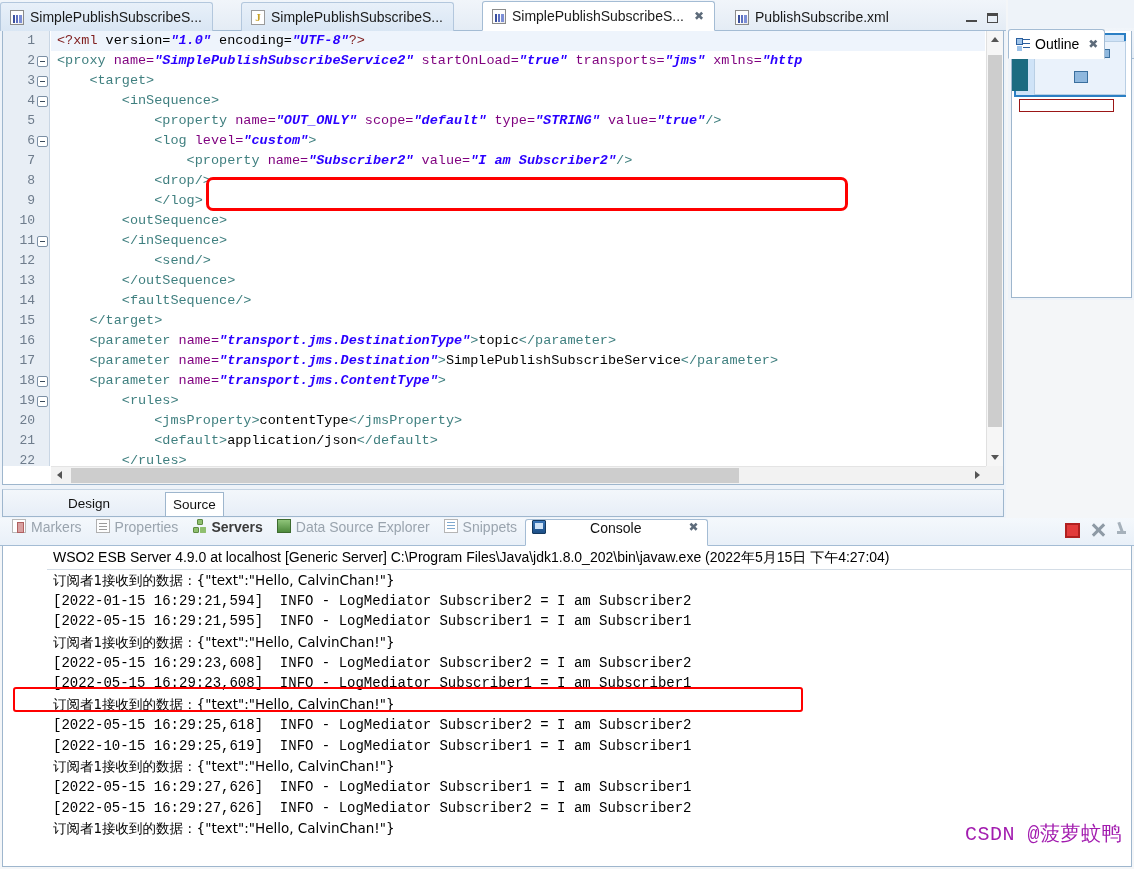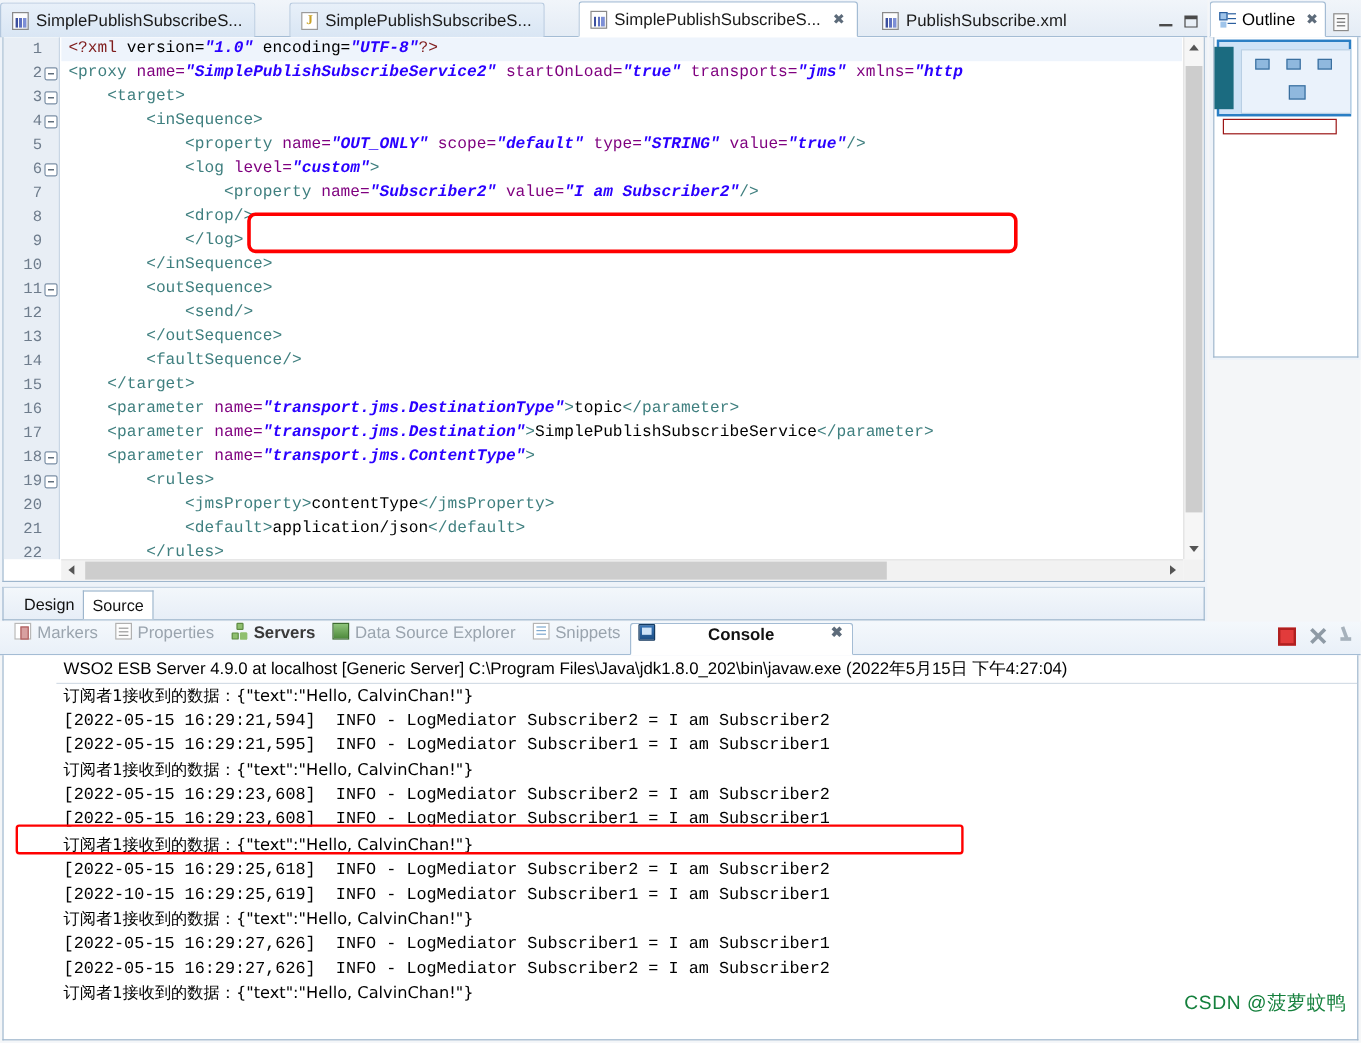--- a/index.html
+++ b/index.html
@@ -147,36 +147,37 @@
 
   
   #ds-tabs {
     position: absolute; left: 2px; bottom: 1px; height: 28px; width: 1002px;
     background: linear-gradient(to bottom,#f3f7fb,#e7eef7);
     border: 1px solid #9eb6cd; border-top: 1px solid #c4d3e2;
     display: flex; align-items: stretch; padding-left: 10px;
   }
   .dstab {
     display: flex; align-items: center; padding: 0 7px; font-size: 13.5px;
-    color: #111; background: transparent;
+    color: #111; background: transparent; margin-left: 48px;
   }
   .dstab.sel {
     background: #ffffff; border: 1px solid #9eb6cd; border-bottom: none;
     margin-top: 2px;
   }
 
   
   #outline {
     position: absolute; left: 1008px; top: 0; width: 126px; height: 300px;
     background: #eef3f9;
   }
   #outline-tabbar {
     height: 31px; display: flex; align-items: flex-end;
     background: linear-gradient(to bottom,#f1f5fa,#e4ecf5);
     border-bottom: 1px solid #a4bcd4;
+    margin-top: 28px;
   }
   #outline-tab {
     display: flex; align-items: center; gap: 5px; height: 30px;
     padding: 0 6px 0 7px; background: #fff; border: 1px solid #a4bcd4;
     border-bottom: 1px solid #fff; font-size: 14px;
     border-top-left-radius: 3px; border-top-right-radius: 3px;
     position: relative; top: 1px; z-index: 2;
   }
   .ico-outline { width: 14px; height: 13px; position: relative; flex:none; }
   .ico-outline::before {
@@ -228,21 +229,21 @@
     position: relative; height: 28px; display: flex; align-items: flex-end;
     padding-left: 6px; border-bottom: 1px solid #a4bcd4;
     background: linear-gradient(to bottom,#f4f8fc,#e9f0f8);
   }
   .ctab {
     display: flex; align-items: flex-start; gap: 5px; height: 26px;
     padding: 0 8px 0 6px; font-size: 14px; color: #9aa4ae; white-space: nowrap;
   }
   .ctab.bold { color: #3a3a3a; font-weight: bold; }
   .ctab.active {
-    color: #111; font-weight: bold; background: #fff;
+    color: #111; font-weight: normal; background: #fff;
     border: 1px solid #a4bcd4; border-bottom: 1px solid #fff;
     height: 27px; position: relative; top: 1px; z-index:2;
     border-top-left-radius: 3px; border-top-right-radius: 3px; gap: 44px;
   }
   .cico { width: 14px; height: 14px; flex:none; position: relative; }
   .ico-markers { background:#fff; border:1px solid #b8b8b8; }
   .ico-markers::after{content:"";position:absolute;left:4px;top:2px;width:5px;height:9px;background:#d8a0a0;border:1px solid #b06060;}
   .ico-props { background:#fdfdfd; border:1px solid #b0b0b0; }
   .ico-props::after{content:"";position:absolute;left:2px;top:3px;width:8px;height:1px;background:#9a9a9a;box-shadow:0 3px 0 #9a9a9a,0 6px 0 #9a9a9a;}
   .ico-servers::before{content:"";position:absolute;left:5px;top:0;width:4px;height:4px;background:#8fbf6f;border:1px solid #5d8a42;border-radius:1px;}
@@ -292,21 +293,21 @@
     height: 20.7px; line-height: 20.7px; white-space: pre;
     font-family: "Liberation Mono", monospace; font-size: 14px; color: #000;
   }
   .logline.cjk { font-family: "DejaVu Sans", sans-serif; font-size: 13.5px; }
   #red-log-box {
     position: absolute; left: 10px; top: 141px; width: 790px; height: 25px;
     border: 2.5px solid #ff0000; border-radius: 3px; pointer-events: none;
   }
   #watermark {
     position: absolute; right: 12px; bottom: 22px;
-    font-family: Liberation Sans, sans-serif; font-size: 16px; color: #15803d;
+    font-family: Liberation Mono, monospace; font-size: 20px; color: #a21caf;
     letter-spacing: .5px;
   }
 </style>
 </head>
 <body>
 
 <div id="app">
 
   <div id="editor-area">
 
@@ -362,22 +363,22 @@
       <div id="code">
           <div class="cl hl"><span class="pi">&lt;?xml </span><span class="tx">version=</span><span class="av">"1.0"</span><span class="tx"> encoding=</span><span class="av">"UTF-8"</span><span class="pi">?&gt;</span></div>
           <div class="cl"><span class="tg">&lt;proxy </span><span class="at">name=</span><span class="av">"SimplePublishSubscribeService2"</span><span class="at"> startOnLoad=</span><span class="av">"true"</span><span class="at"> transports=</span><span class="av">"jms"</span><span class="at"> xmlns=</span><span class="av">"http</span></div>
           <div class="cl"><span class="tg">    &lt;target&gt;</span></div>
           <div class="cl"><span class="tg">        &lt;inSequence&gt;</span></div>
           <div class="cl"><span class="tg">            &lt;property </span><span class="at">name=</span><span class="av">"OUT_ONLY"</span><span class="at"> scope=</span><span class="av">"default"</span><span class="at"> type=</span><span class="av">"STRING"</span><span class="at"> value=</span><span class="av">"true"</span><span class="tg">/&gt;</span></div>
           <div class="cl"><span class="tg">            &lt;log </span><span class="at">level=</span><span class="av">"custom"</span><span class="tg">&gt;</span></div>
           <div class="cl"><span class="tg">                &lt;property </span><span class="at">name=</span><span class="av">"Subscriber2"</span><span class="at"> value=</span><span class="av">"I am Subscriber2"</span><span class="tg">/&gt;</span></div>
           <div class="cl"><span class="tg">            &lt;drop/&gt;</span></div>
           <div class="cl"><span class="tg">            &lt;/log&gt;</span></div>
+          <div class="cl"><span class="tg">        &lt;outSequence&gt;</span></div>
           <div class="cl"><span class="tg">        &lt;/inSequence&gt;</span></div>
-          <div class="cl"><span class="tg">        &lt;outSequence&gt;</span></div>
           <div class="cl"><span class="tg">            &lt;send/&gt;</span></div>
           <div class="cl"><span class="tg">        &lt;/outSequence&gt;</span></div>
           <div class="cl"><span class="tg">        &lt;faultSequence/&gt;</span></div>
           <div class="cl"><span class="tg">    &lt;/target&gt;</span></div>
           <div class="cl"><span class="tg">    &lt;parameter </span><span class="at">name=</span><span class="av">"transport.jms.DestinationType"</span><span class="tg">&gt;</span><span class="tx">topic</span><span class="tg">&lt;/parameter&gt;</span></div>
           <div class="cl"><span class="tg">    &lt;parameter </span><span class="at">name=</span><span class="av">"transport.jms.Destination"</span><span class="tg">&gt;</span><span class="tx">SimplePublishSubscribeService</span><span class="tg">&lt;/parameter&gt;</span></div>
           <div class="cl"><span class="tg">    &lt;parameter </span><span class="at">name=</span><span class="av">"transport.jms.ContentType"</span><span class="tg">&gt;</span></div>
           <div class="cl"><span class="tg">        &lt;rules&gt;</span></div>
           <div class="cl"><span class="tg">            &lt;jmsProperty&gt;</span><span class="tx">contentType</span><span class="tg">&lt;/jmsProperty&gt;</span></div>
           <div class="cl"><span class="tg">            &lt;default&gt;</span><span class="tx">application/json</span><span class="tg">&lt;/default&gt;</span></div>
@@ -462,21 +463,21 @@
         <span class="ico-stop"></span>
         <span class="ico-removeall"></span>
         <span class="ico-pin"></span>
       </div>
     </div>
 
     <div id="console-body">
       <div id="console-header">WSO2 ESB Server 4.9.0 at localhost [Generic Server] C:\Program Files\Java\jdk1.8.0_202\bin\javaw.exe (2022年5月15日 下午4:27:04)</div>
       <div id="console-lines">
           <div class="logline cjk">订阅者1接收到的数据：{"text":"Hello, CalvinChan!"}</div>
-          <div class="logline">[2022-05-15 16:29:21,594]  INFO - LogMediator Subscriber2 = I am Subscriber2</div>
+          <div class="logline">[2022-01-15 16:29:21,594]  INFO - LogMediator Subscriber2 = I am Subscriber2</div>
           <div class="logline">[2022-05-15 16:29:21,595]  INFO - LogMediator Subscriber1 = I am Subscriber1</div>
           <div class="logline cjk">订阅者1接收到的数据：{"text":"Hello, CalvinChan!"}</div>
           <div class="logline">[2022-05-15 16:29:23,608]  INFO - LogMediator Subscriber2 = I am Subscriber2</div>
           <div class="logline">[2022-05-15 16:29:23,608]  INFO - LogMediator Subscriber1 = I am Subscriber1</div>
           <div class="logline cjk">订阅者1接收到的数据：{"text":"Hello, CalvinChan!"}</div>
           <div class="logline">[2022-05-15 16:29:25,618]  INFO - LogMediator Subscriber2 = I am Subscriber2</div>
           <div class="logline">[2022-10-15 16:29:25,619]  INFO - LogMediator Subscriber1 = I am Subscriber1</div>
           <div class="logline cjk">订阅者1接收到的数据：{"text":"Hello, CalvinChan!"}</div>
           <div class="logline">[2022-05-15 16:29:27,626]  INFO - LogMediator Subscriber1 = I am Subscriber1</div>
           <div class="logline">[2022-05-15 16:29:27,626]  INFO - LogMediator Subscriber2 = I am Subscriber2</div>

